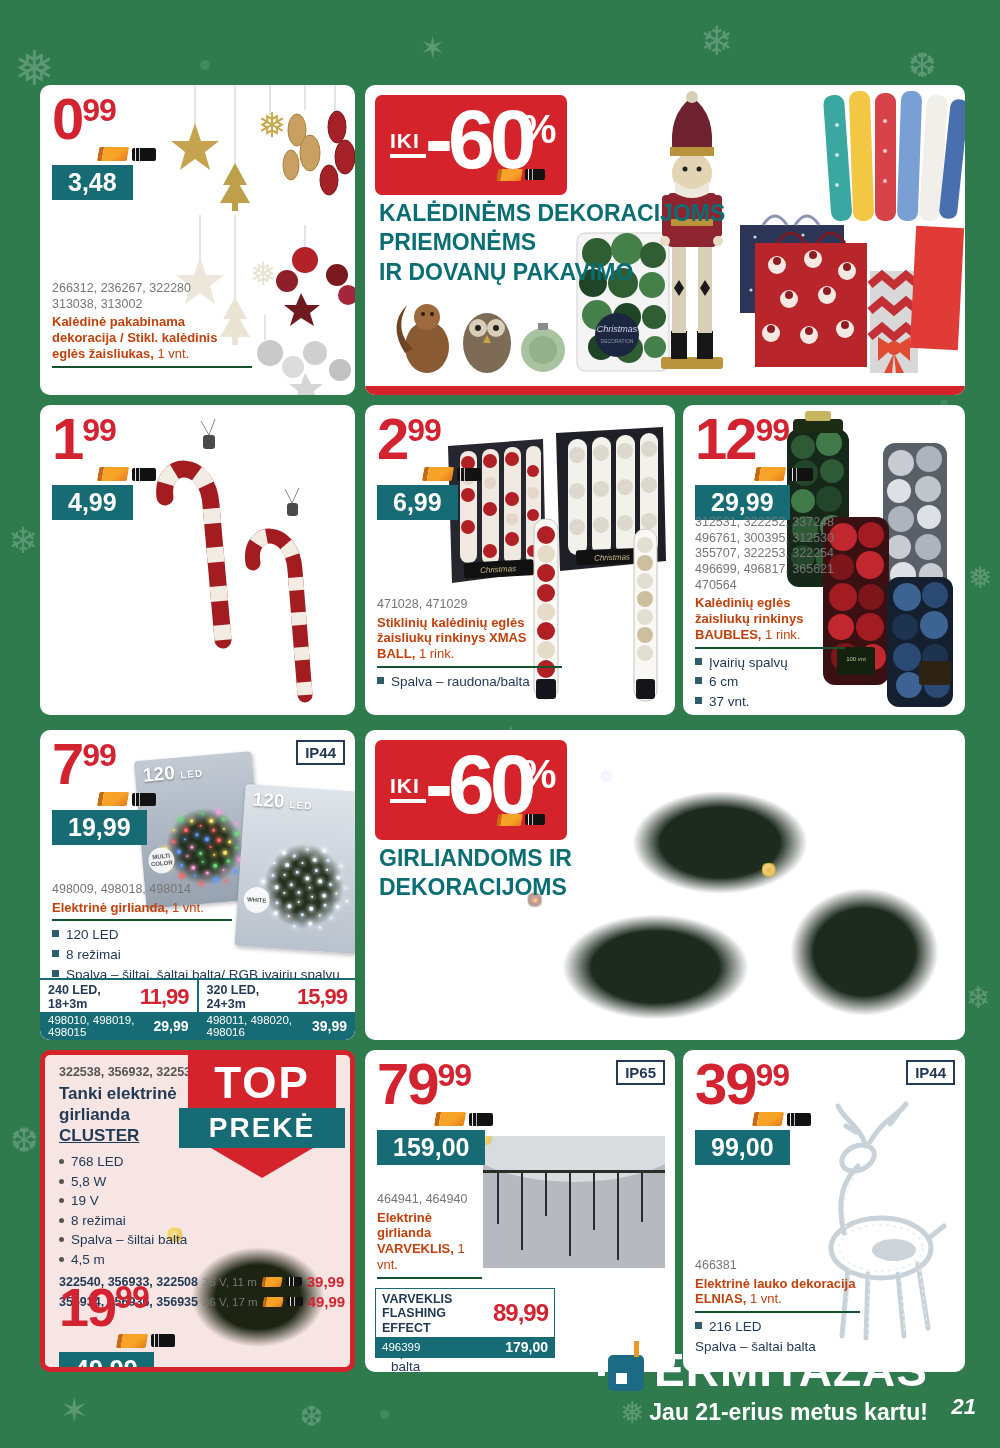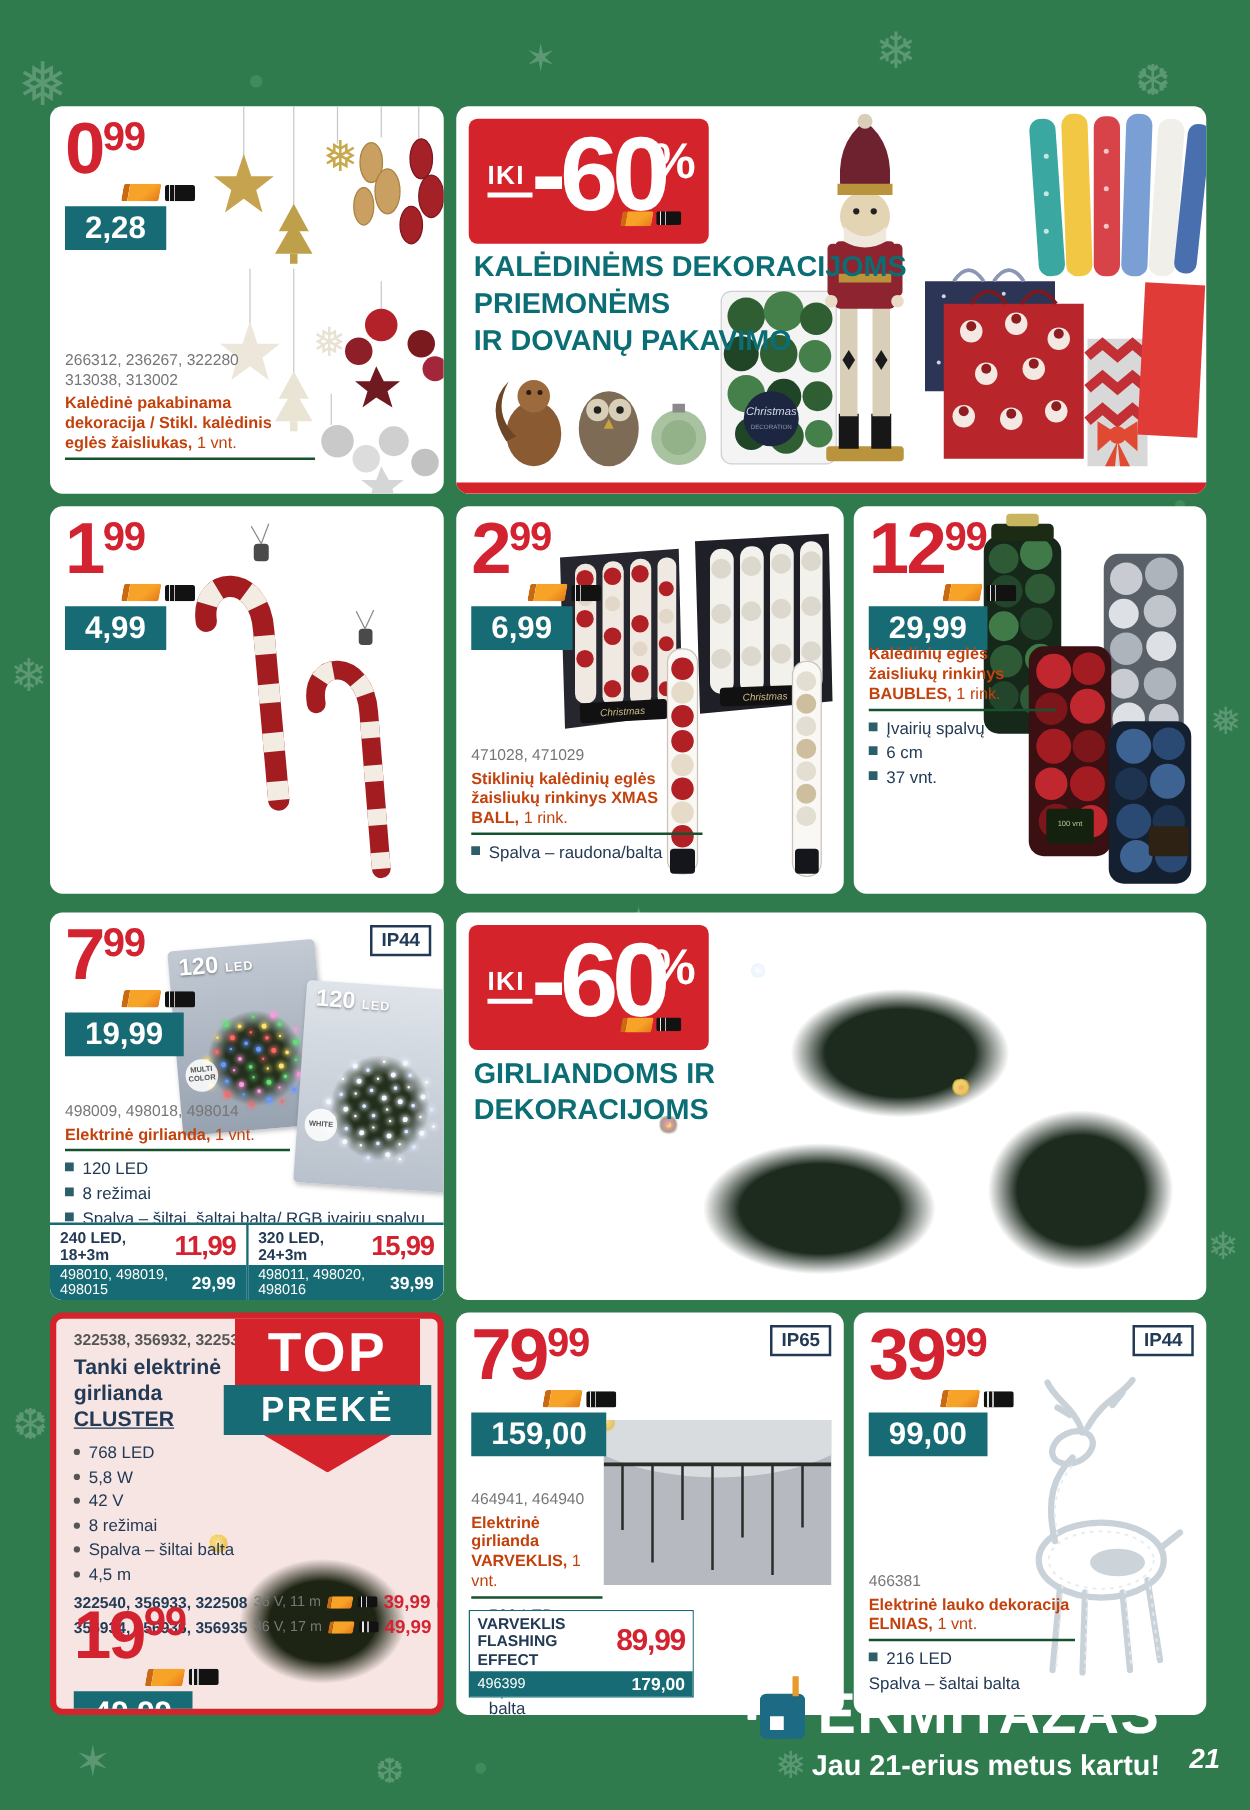--- a/index.html
+++ b/index.html
@@ -130,21 +130,21 @@
 <span class="gdot" style="left:380px;top:1410px;width:9px;height:9px"></span>
 <span class="gdot" style="left:940px;top:400px;width:8px;height:8px"></span>
 
 <div class="card" style="left:40px;top:85px;width:315px;height:310px">
   <div class="pricewrap">
     <div class="big"><span class="eu">0</span><span class="ct">99</span></div>
     <div class="pay">
         <i class="card-ic"></i>
         <i class="tag-ic"></i>
       </div>
-    <div class="old">2,28</div>
+    <div class="old">3,48</div>
   </div>
   <svg class="photo" style="right:0;top:0" width="200" height="310" viewBox="0 0 200 310">
     <g stroke="#c9c9c9" stroke-width="1">
         <line x1="40" y1="0" x2="40" y2="40"></line>
         <line x1="80" y1="0" x2="80" y2="80"></line>
         <line x1="115" y1="0" x2="115" y2="30"></line>
         <line x1="150" y1="0" x2="150" y2="25"></line>
         <line x1="180" y1="0" x2="180" y2="30"></line>
         <line x1="45" y1="130" x2="45" y2="175"></line>
         <line x1="80" y1="130" x2="80" y2="215"></line>
@@ -557,20 +557,21 @@
           <circle cx="149" cy="216" r="14" fill="#3c6391"></circle>
           <circle cx="122" cy="248" r="14" fill="#2b4a73"></circle>
           <circle cx="150" cy="248" r="13" fill="#1d3350"></circle>
           <circle cx="124" cy="276" r="13" fill="#3c6391"></circle>
           <circle cx="152" cy="276" r="13" fill="#2b4a73"></circle>
         </g>
       <rect x="134" y="252" width="32" height="24" rx="3" fill="#2e2214"></rect>
       </g>
   </svg>
   <div class="info" style="left:12px;top:110px;width:150px">
+    <div class="codes"><span>312531, 322252, 337248</span><br><span>496761, 300395, 312530</span><br><span>355707, 322253, 322254</span><br><span>496699, 496817, 365621</span><br><span>470564</span></div>
     <div class="titleblock"><span class="t">Kalėdinių eglės žaisliukų rinkinys BAUBLES,</span> <span class="q">1 rink.</span></div>
     <div class="bul">
         <i class="sq"></i>
         <span>Įvairių spalvų</span>
       </div>
     <div class="bul">
         <i class="sq"></i>
         <span>6 cm</span>
       </div>
     <div class="bul">
@@ -994,21 +995,21 @@
       <div class="bul">
           <i class="rdot"></i>
           <span>768 LED</span>
         </div>
       <div class="bul">
           <i class="rdot"></i>
           <span>5,8 W</span>
         </div>
       <div class="bul">
           <i class="rdot"></i>
-          <span>42 V</span>
+          <span>19 V</span>
         </div>
       <div class="bul">
           <i class="rdot"></i>
           <span>8 režimai</span>
         </div>
       <div class="bul">
           <i class="rdot"></i>
           <span>Spalva – šiltai balta</span>
         </div>
       <div class="bul">

